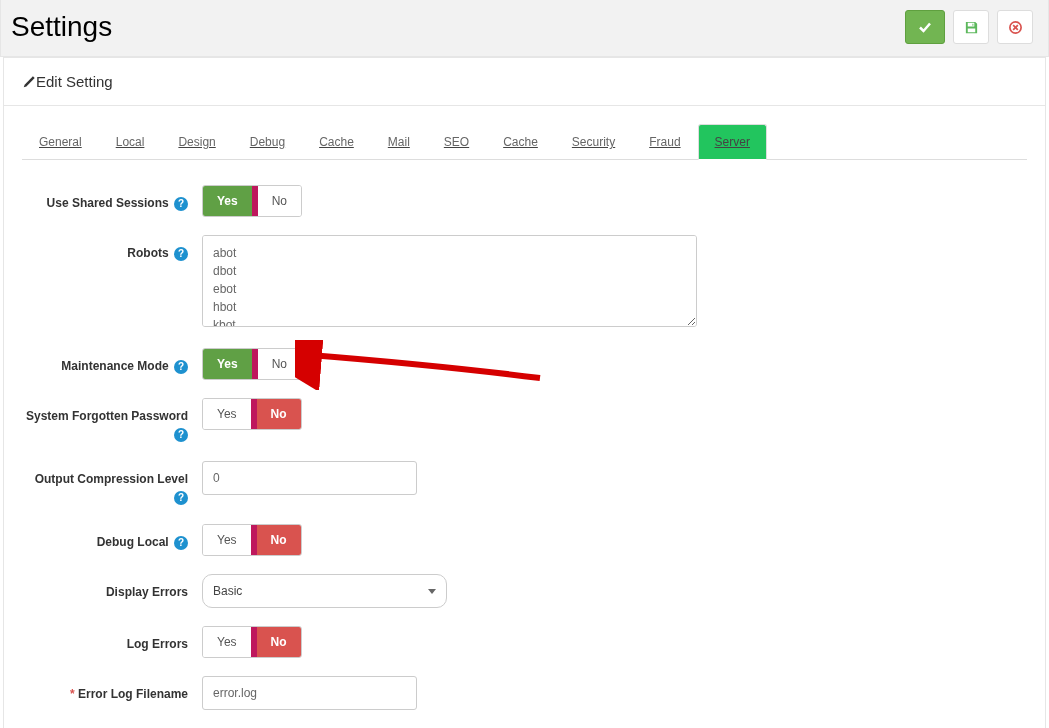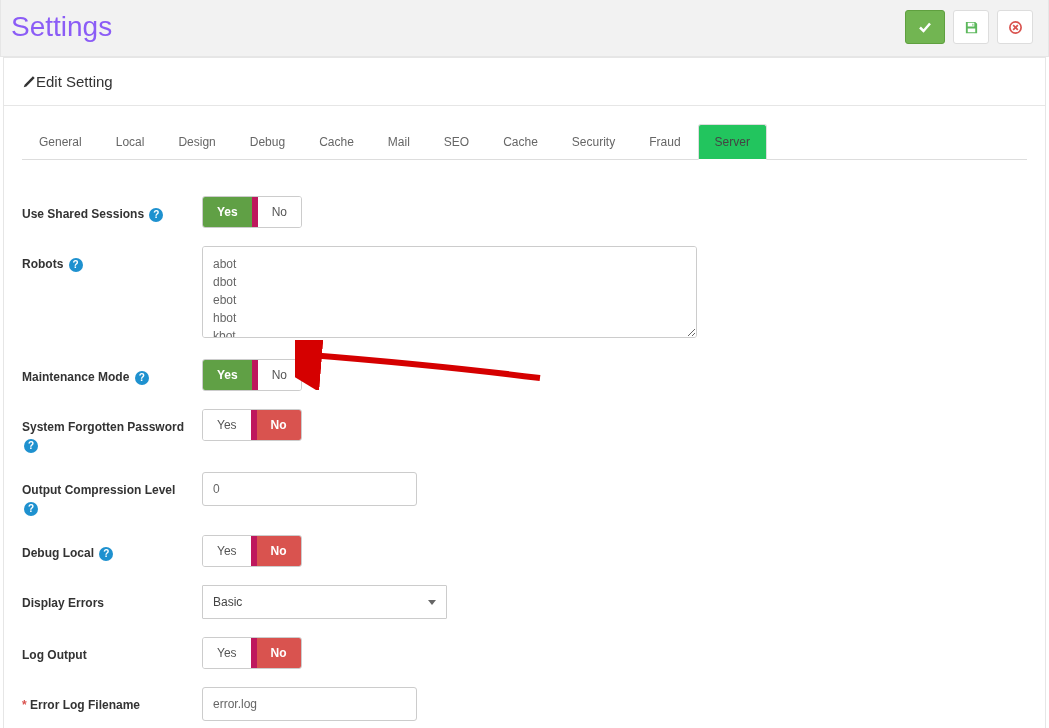--- a/index.html
+++ b/index.html
@@ -1,45 +1,45 @@
 <!DOCTYPE html>
 <html><head>
 <meta charset="utf-8">
 <style>
 * { box-sizing: border-box; margin: 0; padding: 0; }
 body { font-family: Arial, Helvetica, sans-serif; font-size: 12px; color: #444; background: #fff; }
 .page { width: 1049px; height: 728px; position: relative; }
 .header { background: #f2f2f2; border: 1px solid #e6e6e6; border-top: none; padding: 10px 15px 12px 10px; display: flex; align-items: center; justify-content: space-between; }
-.header h1 { font-size: 28px; font-weight: 400; color: #8b5cf6; }
+.header h1 { font-size: 28px; font-weight: 400; color: #000000; }
 .header-actions { display: flex; gap: 8px; }
 .btn { display: inline-flex; align-items: center; justify-content: center; border-radius: 3px; cursor: pointer; border: 1px solid; }
 .btn-save { width: 40px; height: 34px; background: #72b552; border-color: #5fa03f; color: #fff; }
 .btn-icon-white { width: 36px; height: 34px; background: #fff; border-color: #ddd; }
 .btn-icon-white.green svg { color: #5cb85c; }
 .btn-icon-white.red svg { color: #d9534f; }
 .panel { border: 1px solid #e6e6e6; margin: 0 3px; }
 .panel-heading { padding: 15px 18px; border-bottom: 1px solid #e6e6e6; display: flex; align-items: center; }
 .panel-heading-title { font-size: 15px; color: #333; }
 .panel-body { padding: 18px 18px 40px 18px; }
-.tabs { display: flex; border-bottom: 1px solid #ddd; margin-bottom: 36px; }
+.tabs { display: flex; border-bottom: 1px solid #ddd; margin-bottom: 25px; text-decoration: underline; }
 .tab { padding: 10px 16px; color: #666; cursor: pointer; font-size: 12px; border: 1px solid transparent; margin-bottom: -1px; border-radius: 3px 3px 0 0; }
 .tab.active { border: 1px solid #ddd; border-bottom: 1px solid #fff; background: #22c55e; color: #444; }
 .form-row { display: flex; align-items: flex-start; margin-bottom: 18px; }
-.form-label { width: 180px; text-align: left; padding-right: 14px; padding-top: 9px; font-weight: bold; color: #333; line-height: 1.5; }
+.form-label { width: 180px; text-align: right; padding-right: 14px; padding-top: 9px; font-weight: bold; color: #333; line-height: 1.5; }
 .form-label .required { color: #d9534f; }
 .help-icon { display: inline-flex; width: 14px; height: 14px; border-radius: 50%; background: #1e91cf; color: #fff; font-size: 10px; align-items: center; justify-content: center; margin-left: 2px; cursor: pointer; font-weight: bold; }
 .form-control-wrap { flex: 0 0 auto; }
 .btn-group { display: inline-flex; border-radius: 3px; overflow: hidden; border: 1px solid #ccc; }
 .btn-toggle { padding: 8px 14px; background: #fff; color: #555; cursor: pointer; font-size: 12px; border: none; border-right: 6px solid #be185d; }
 .btn-toggle:last-child { border-right: none; }
 .btn-toggle.active-green { background: #60a045; color: #fff; font-weight: bold; }
 .btn-toggle.active-red { background: #d9534f; color: #fff; font-weight: bold; }
 textarea.form-input { width: 495px; height: 92px; border: 1px solid #ccc; border-radius: 3px; padding: 8px 10px; font-family: Arial; font-size: 12px; color: #666; resize: both; overflow-y: scroll; line-height: 1.5; }
 input.form-input { width: 215px; height: 34px; border: 1px solid #ccc; border-radius: 3px; padding: 0 10px; font-size: 12px; color: #666; }
-.select-wrap { width: 245px; height: 34px; border: 1px solid #ccc; border-radius: 1px; padding: 0 10px; display: flex; align-items: center; justify-content: space-between; cursor: pointer; background: #fff; }
+.select-wrap { width: 245px; height: 34px; border: 1px solid #ccc; border-radius: 10px; padding: 0 10px; display: flex; align-items: center; justify-content: space-between; cursor: pointer; background: #fff; }
 .select-wrap .caret { width: 0; height: 0; border-left: 4px solid transparent; border-right: 4px solid transparent; border-top: 5px solid #666; }
 .arrow-annotation { position: absolute; left: 295px; top: 340px; pointer-events: none; z-index: 10; }
 svg { display: block; }
 </style>
 </head>
 <body>
 
 <div class="page">
   <div class="header">
     <h1>Settings</h1>
@@ -171,21 +171,21 @@
         <div class="form-control-wrap">
           <div class="select-wrap">
             <span>Basic</span>
             <span class="caret"></span>
           </div>
         </div>
       </div>
 
       <div class="form-row">
         <div class="form-label">
-          <span>Log Output</span>
+          <span>Log Errors</span>
         </div>
         <div class="form-control-wrap">
           <div class="btn-group">
             <button class="btn-toggle">Yes</button>
             <button class="btn-toggle active-red">No</button>
           </div>
         </div>
       </div>
 
       <div class="form-row">

